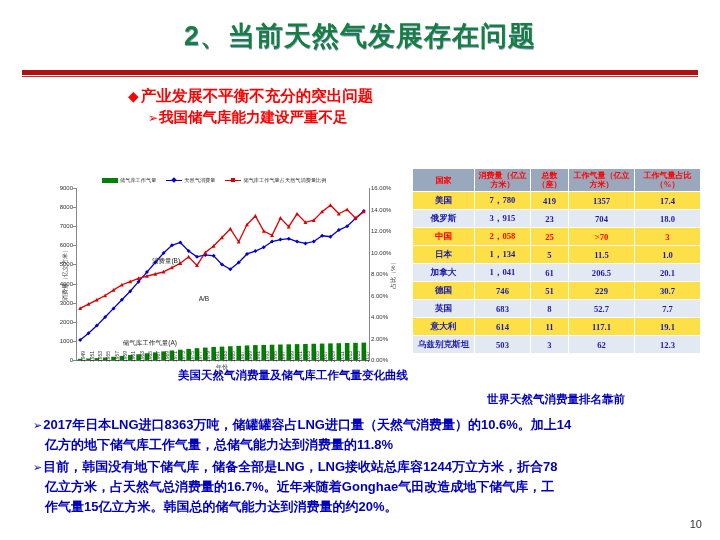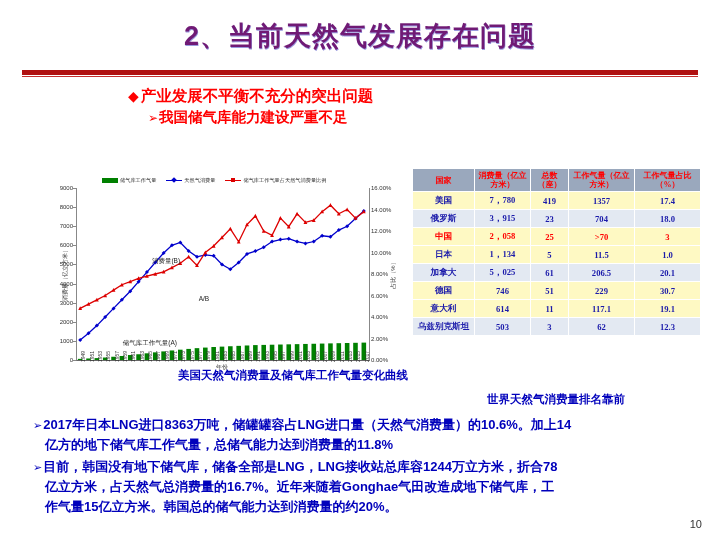--- a/index.html
+++ b/index.html
@@ -9,21 +9,21 @@
     font-family:"Liberation Sans","DejaVu Sans",sans-serif;
     overflow:hidden;
     position:relative;
   }
   .slide{position:absolute;left:0;top:0;width:720px;height:540px;background:#fff;}
 
   
   .title-wrap{position:absolute;left:0;top:18px;width:720px;text-align:center;}
   .title{
     display:inline-block;
-    font-size:27px;font-weight:bold;color:#701a75;
+    font-size:27px;font-weight:bold;color:#15803d;
     letter-spacing:1px;
     text-shadow:0.5px 0.5px 0 #9999dd;
   }
   .title-rule-outer{
     position:absolute;left:22px;top:70px;width:676px;height:5px;
     background:#b01010;
   }
   .title-rule-inner{
     position:absolute;left:22px;top:76px;width:676px;height:1px;
     background:#c43030;
@@ -110,21 +110,21 @@
     border:1px solid #ffffff;
     text-align:center;vertical-align:middle;
     font-weight:bold;
   }
   table.data th{
     background:#9aa8bd;color:#ff0000;font-size:8px;line-height:9px;padding:2px 1px;
   }
   table.data td{
     font-size:8.6px;color:#1a1aaa;padding:1.5px 1px;height:14px;
   }
-  tr.alt-a td{background:#fef9c3;}
+  tr.alt-a td{background:#fde047;}
   tr.alt-b td{background:#e3e9f2;}
   tr.hl td{color:#ff0000;}
   .tbl-cap{
     position:absolute;left:412px;top:392px;width:288px;text-align:center;
     font-size:11.5px;font-weight:bold;color:#0000bb;
   }
 
   
   .para{
     position:absolute;left:33px;width:656px;
@@ -411,32 +411,39 @@
           </tr>
           <tr class="alt-a">
             <td>日本</td>
             <td>1，134</td>
             <td>5</td>
             <td>11.5</td>
             <td>1.0</td>
           </tr>
           <tr class="alt-b">
             <td>加拿大</td>
-            <td>5，025</td>
+            <td>1，041</td>
             <td>61</td>
             <td>206.5</td>
             <td>20.1</td>
           </tr>
           <tr class="alt-a">
             <td>德国</td>
             <td>746</td>
             <td>51</td>
             <td>229</td>
             <td>30.7</td>
           </tr>
+          <tr class="alt-b">
+            <td>英国</td>
+            <td>683</td>
+            <td>8</td>
+            <td>52.7</td>
+            <td>7.7</td>
+          </tr>
           <tr class="alt-a">
             <td>意大利</td>
             <td>614</td>
             <td>11</td>
             <td>117.1</td>
             <td>19.1</td>
           </tr>
           <tr class="alt-b">
             <td>乌兹别克斯坦</td>
             <td>503</td>

